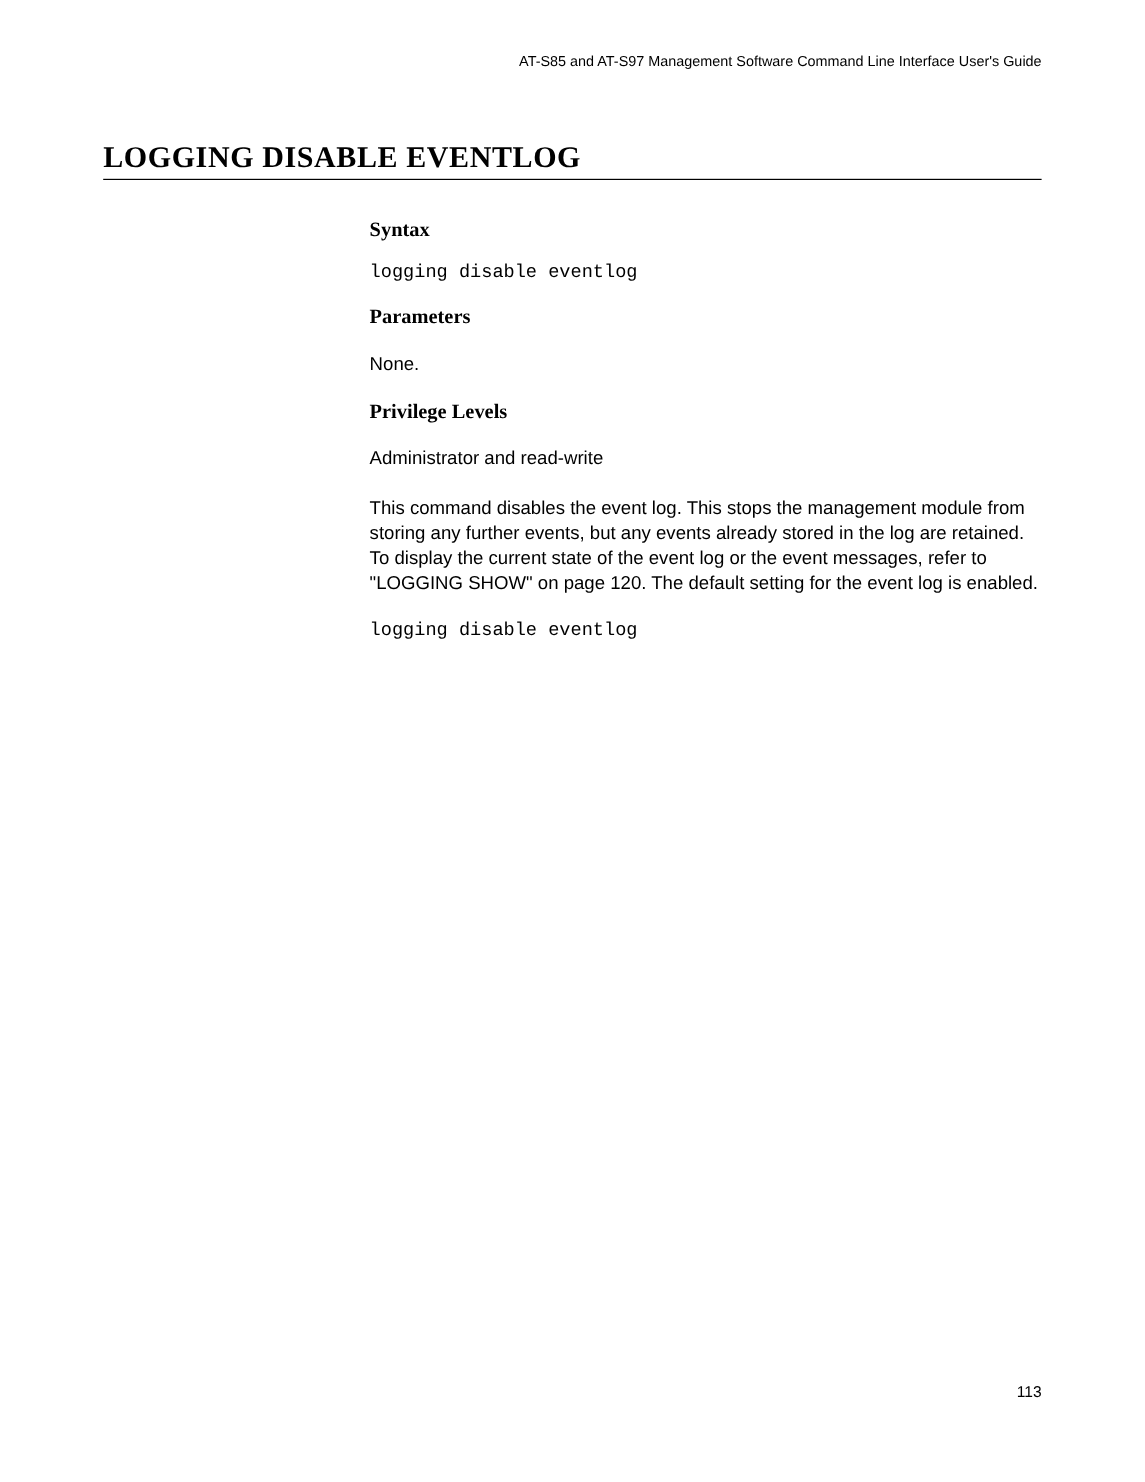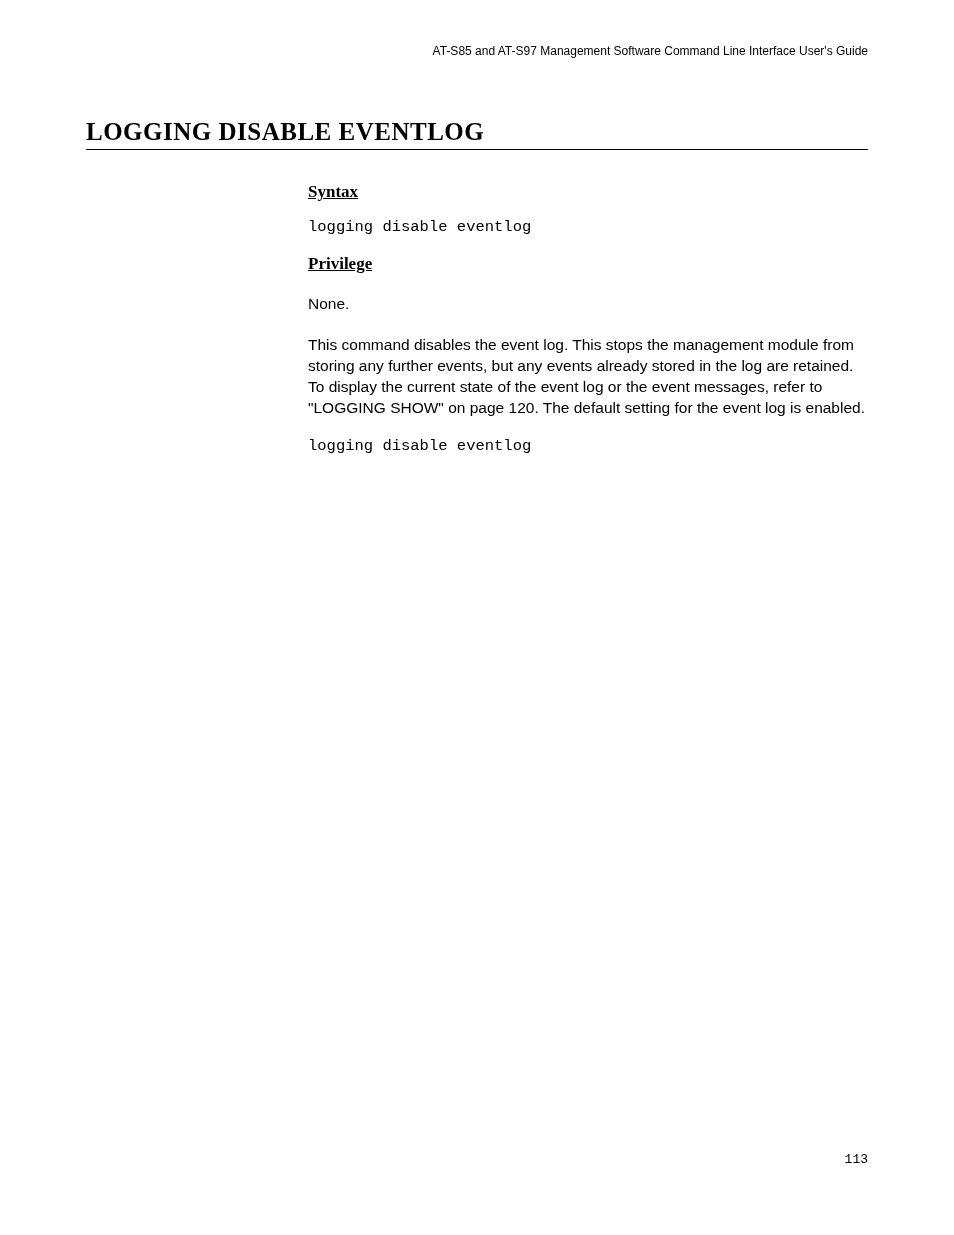--- a/index.html
+++ b/index.html
@@ -43,56 +43,57 @@
       position: absolute;
       top: 182px;
       left: 308px;
       width: 560px;
     }
     .section-heading {
       font-family: "Times New Roman", Times, serif;
       font-weight: bold;
       font-size: 17px;
       margin-bottom: 16px;
-      text-decoration: underline;
     }
     .code-line {
       font-family: "Courier New", Courier, monospace;
       font-size: 15.5px;
       margin-bottom: 18px;
     }
     .body-text {
       font-family: Arial, Helvetica, sans-serif;
       font-size: 15.5px;
       line-height: 1.35;
       margin-bottom: 18px;
       margin-top: 20px;
     }
     .page-number {
       position: absolute;
       bottom: 68px;
       right: 86px;
       font-size: 13px;
-      font-family: Liberation Mono, monospace;
+      font-family: Liberation Sans, sans-serif;
     }
   </style>
 </head>
 <body>
 
 <div class="header-text">AT-S85 and AT-S97 Management Software Command Line Interface User's Guide</div>
 
 <div class="page-title">LOGGING DISABLE EVENTLOG</div>
 <div class="title-underline"></div>
 
 <div class="content">
   <div class="section-heading">Syntax</div>
   <div class="code-line">logging disable eventlog</div>
 
-  <div class="section-heading">Privilege</div>
+  <div class="section-heading">Parameters</div>
   <div class="body-text">None.</div>
 
+  <div class="section-heading">Privilege Levels</div>
+  <div class="body-text">Administrator and read-write</div>
 
   <div class="body-text">This command disables the event log. This stops the management module from storing any further events, but any events already stored in the log are retained. To display the current state of the event log or the event messages, refer to "LOGGING SHOW" on page 120. The default setting for the event log is enabled.</div>
 
   <div class="code-line">logging disable eventlog</div>
 </div>
 
 <div class="page-number">113</div>
 
 </body></html>

